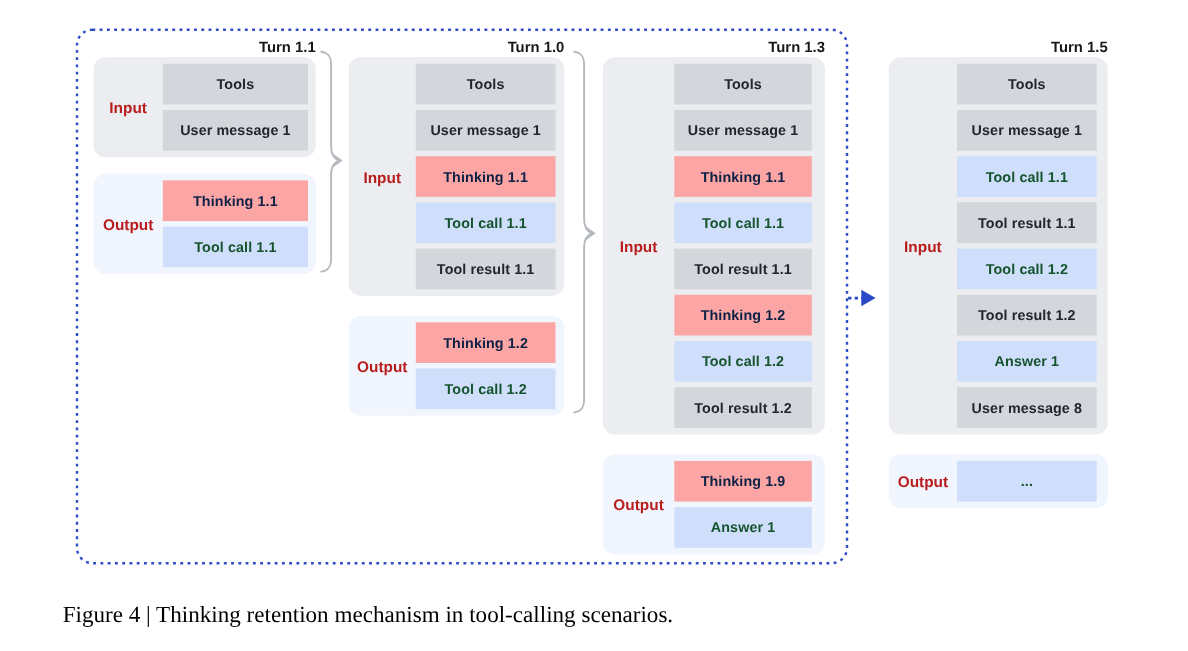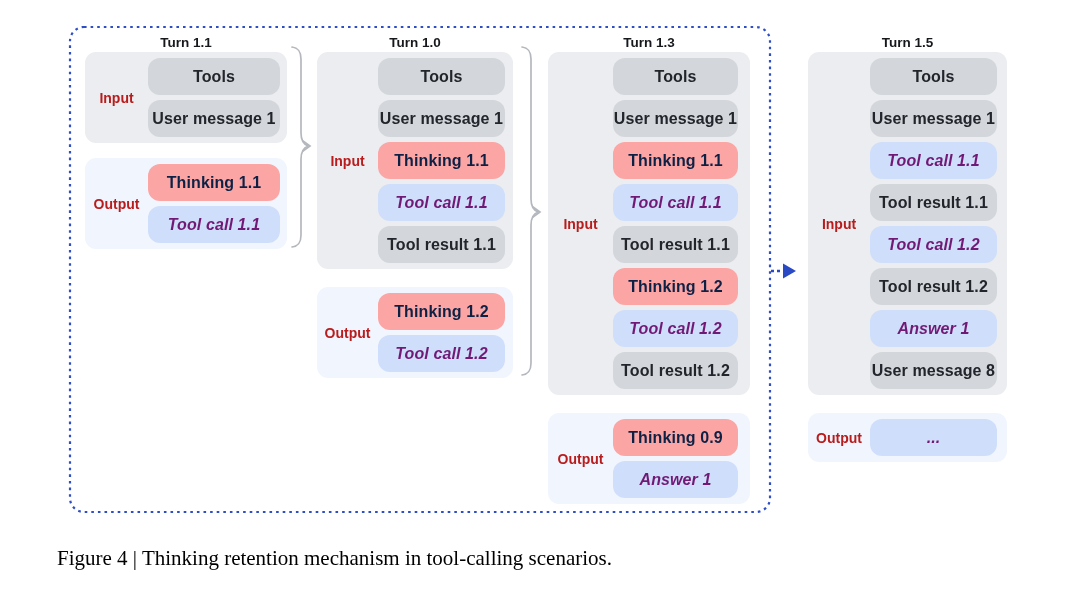--- a/index.html
+++ b/index.html
@@ -10,21 +10,21 @@
     position:relative;
     overflow:hidden;
   }
   .overlay {
     position:absolute; left:0; top:0;
     width:1080px; height:592px;
     pointer-events:none;
   }
   .turn-title {
     position:absolute;
-    text-align:center;
+    text-align:right;
     font-size:13.5px;
     font-weight:600;
     color:#16181c;
     height:18px;
     line-height:18px;
   }
   .group {
     position:absolute;
     display:flex;
     align-items:stretch;
@@ -43,31 +43,31 @@
     color:#b91c1c;
   }
   .boxes {
     flex:1;
     display:flex;
     flex-direction:column;
     gap:5px;
   }
   .box {
     height:37px;
-    border-radius:12px;
+    border-radius:0;
     display:flex;
     align-items:center;
     justify-content:center;
-    font-size:16px;
+    font-size:13px;
     font-weight:600;
     letter-spacing:0.1px;
   }
   .box-gray      { background:#d3d6da; color:#22262c; }
   .box-blue      { background:#fca5a5; color:#0d2145; }
-  .box-lightblue { background:#cfdefa; color:#701a75;font-style:italic; }
+  .box-lightblue { background:#cfdefa; color:#14532d; }
   .caption {
     position:absolute;
     left:30px; top:546px;
     font-family:"Liberation Serif", serif;
     font-size:21px;
     color:#000000;
     white-space:nowrap;
     margin-left:27px;
   }
   
@@ -171,21 +171,21 @@
         <div class="box box-gray">Tool result 1.1</div>
         <div class="box box-blue">Thinking 1.2</div>
         <div class="box box-lightblue">Tool call 1.2</div>
         <div class="box box-gray">Tool result 1.2</div>
       </div>
   </div>
   <div id="t13-output" class="group output-group">
     <div class="group-label">Output</div>
     <div class="boxes">
 
-    <div class="box box-blue">Thinking 0.9</div>
+    <div class="box box-blue">Thinking 1.9</div>
         <div class="box box-lightblue">Answer 1</div>
       </div>
   </div>
 
   <div id="t21-title" class="turn-title">Turn 1.5</div>
   <div id="t21-input" class="group input-group">
     <div class="group-label">Input</div>
     <div class="boxes">
 
     <div class="box box-gray">Tools</div>

